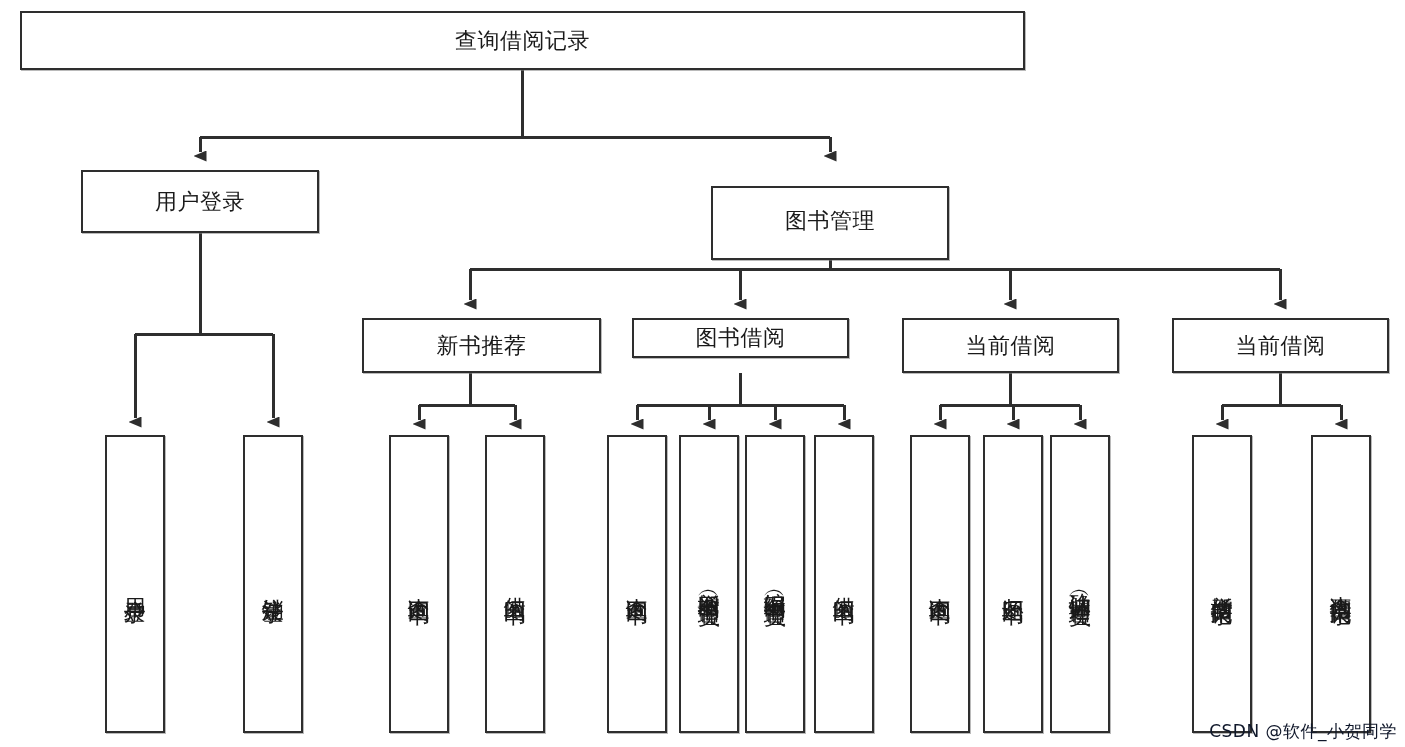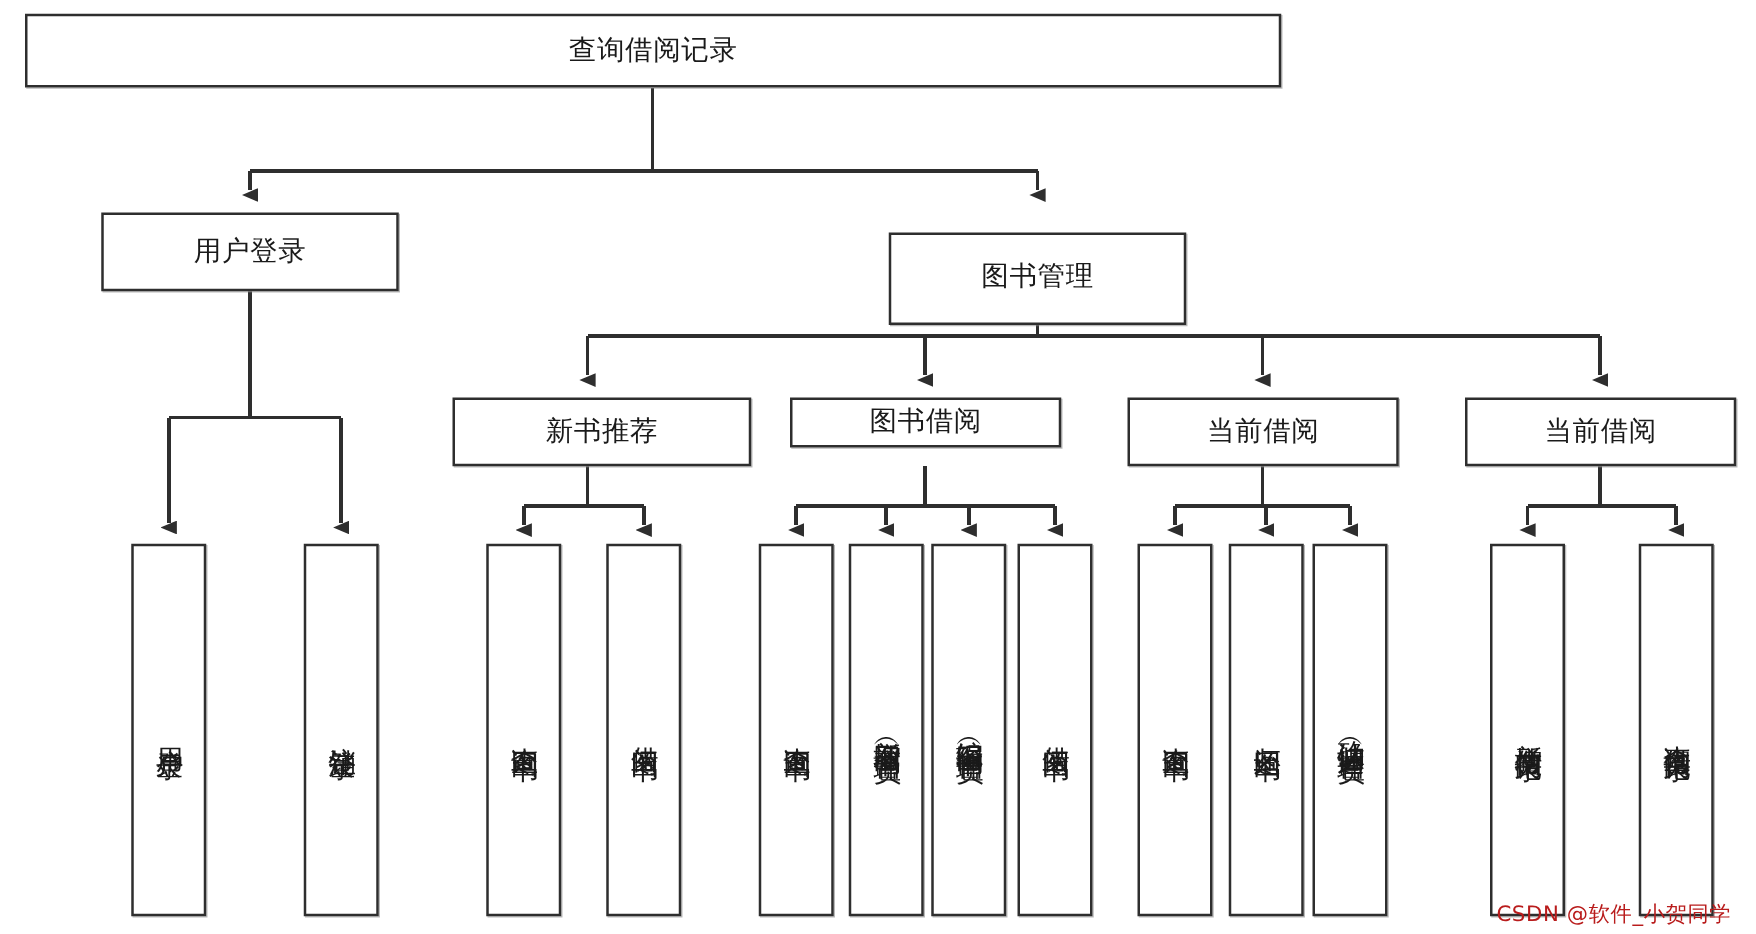--- a/index.html
+++ b/index.html
@@ -54,24 +54,24 @@
   .leaf .vlbl {
     writing-mode: vertical-rl;
     text-orientation: upright;
     font-size: 22px;
     line-height: 1.25;
     letter-spacing: 2px;
     white-space: nowrap;
   }
   #watermark {
     position: absolute;
-    right: 20px;
+    right: 8px;
     bottom: 4px;
     font-size: 17px;
-    color: #b91c1c;
+    color: #0f172a;
     white-space: nowrap;
     letter-spacing: 0.5px;
   }
 </style>
 </head>
 <body>
 
 <div id="canvas">
 
   <svg id="wires" viewBox="0 0 1405 747" xmlns="http://www.w3.org/2000/svg">

